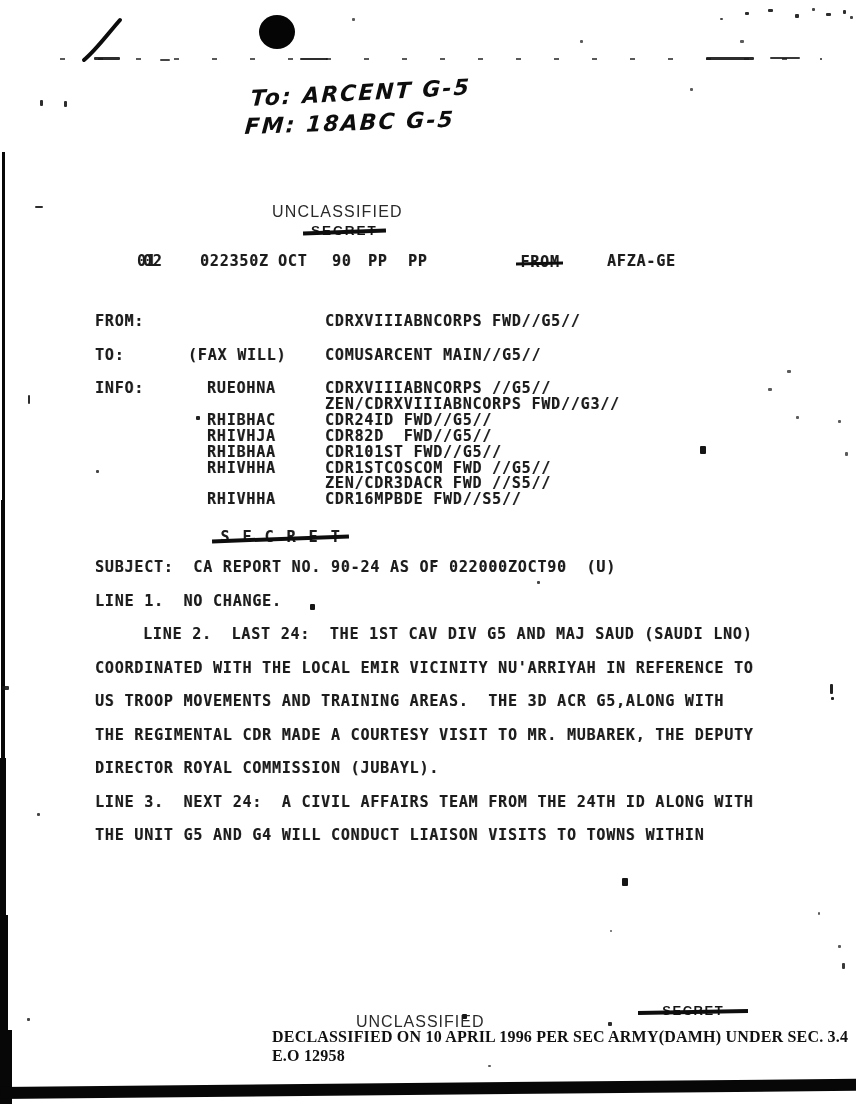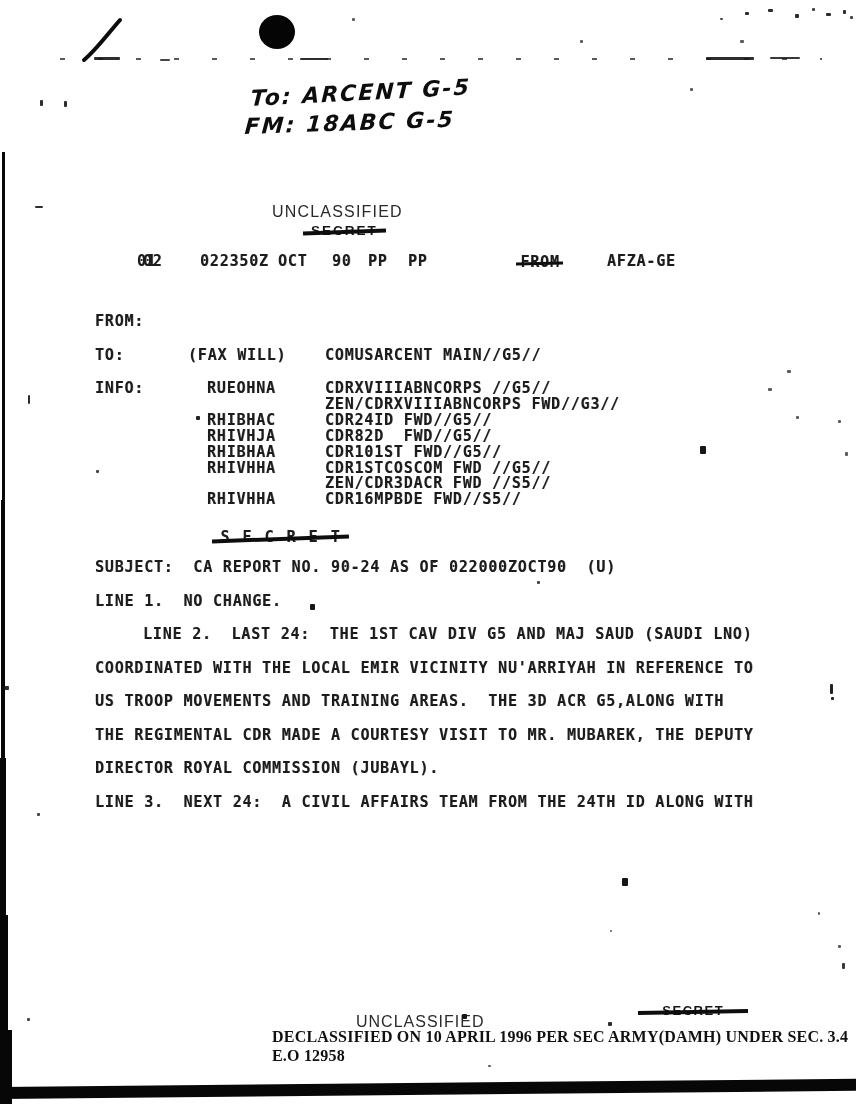--- a/index.html
+++ b/index.html
@@ -100,20 +100,21 @@
   <div class="abs mono" style="left:200px;top:252px;text-align:center;">022350Z</div>
   <div class="abs mono" style="left:278px;top:252px;">OCT</div>
   <div class="abs mono" style="left:332px;top:252px;">90</div>
   <div class="abs mono" style="left:368px;top:252px;">PP</div>
   <div class="abs mono" style="left:408px;top:252px;">PP</div>
   <div class="abs mono strike strike-thin" style="left:444px;top:252px;">FROM</div>
   <div class="abs mono" style="left:607px;top:252px;">AFZA-GE</div>
 
   
   <div class="abs mono" style="left:95px;top:312px;">FROM:</div>
+  <div class="abs mono" style="left:325px;top:312px;">CDRXVIIIABNCORPS FWD//G5//</div>
 
   <div class="abs mono" style="left:95px;top:346px;">TO:</div>
   <div class="abs mono" style="left:188px;top:346px;">(FAX WILL)</div>
   <div class="abs mono" style="left:325px;top:346px;">COMUSARCENT MAIN//G5//</div>
 
   <div class="abs mono" style="left:95px;top:379px;">INFO:</div>
 
   <div class="abs mono" style="left:207px;top:379px;">RUEOHNA</div>
   <div class="abs mono" style="left:325px;top:379px;">CDRXVIIIABNCORPS //G5//</div>
   <div class="abs mono" style="left:325px;top:395px;">ZEN/CDRXVIIIABNCORPS FWD//G3//</div>
@@ -134,20 +135,21 @@
 
   
   <div class="abs mono" style="left:95px;top:558px;">SUBJECT:  CA REPORT NO. 90-24 AS OF 022000ZOCT90  (U)</div>
   <div class="abs mono" style="left:95px;top:592px;">LINE 1.  NO CHANGE.</div>
   <div class="abs mono" style="left:95px;top:625px;margin-left:48px;">LINE 2.  LAST 24:  THE 1ST CAV DIV G5 AND MAJ SAUD (SAUDI LNO)</div>
   <div class="abs mono" style="left:95px;top:659px;">COORDINATED WITH THE LOCAL EMIR VICINITY NU'ARRIYAH IN REFERENCE TO</div>
   <div class="abs mono" style="left:95px;top:692px;">US TROOP MOVEMENTS AND TRAINING AREAS.  THE 3D ACR G5,ALONG WITH</div>
   <div class="abs mono" style="left:95px;top:759px;">DIRECTOR ROYAL COMMISSION (JUBAYL).</div>
   <div class="abs mono" style="left:95px;top:726px;">THE REGIMENTAL CDR MADE A COURTESY VISIT TO MR. MUBAREK, THE DEPUTY</div>
   <div class="abs mono" style="left:95px;top:793px;">LINE 3.  NEXT 24:  A CIVIL AFFAIRS TEAM FROM THE 24TH ID ALONG WITH</div>
+  <div class="abs mono" style="left:95px;top:826px;">THE UNIT G5 AND G4 WILL CONDUCT LIAISON VISITS TO TOWNS WITHIN</div>
 
   
   <div class="abs sans strike strike-wide" style="left:406px;top:1000px;font-size:13px;font-weight:700;letter-spacing:1.5px;color:#141414;">SECRET</div>
   <div class="abs sans" style="left:356px;top:1013px;font-size:16px;letter-spacing:1px;">UNCLASSIFIED</div>
   <div class="abs serifbold" style="left:272px;top:1028px;">DECLASSIFIED ON 10 APRIL 1996 PER SEC ARMY(DAMH) UNDER SEC. 3.4</div>
   <div class="abs serifbold" style="left:272px;top:1047px;">E.O 12958</div>
 
   <div id="noise-layer" class="abs" style="left:0;top:0;width:856px;height:1104px;pointer-events:none;">
       <div class="speck" style="position: absolute; left: 94px; top: 57px; width: 26px; height: 3px; opacity: 0.9;"></div>
       <div class="speck" style="position: absolute; left: 160px; top: 59px; width: 10px; height: 2px; opacity: 0.8;"></div>

